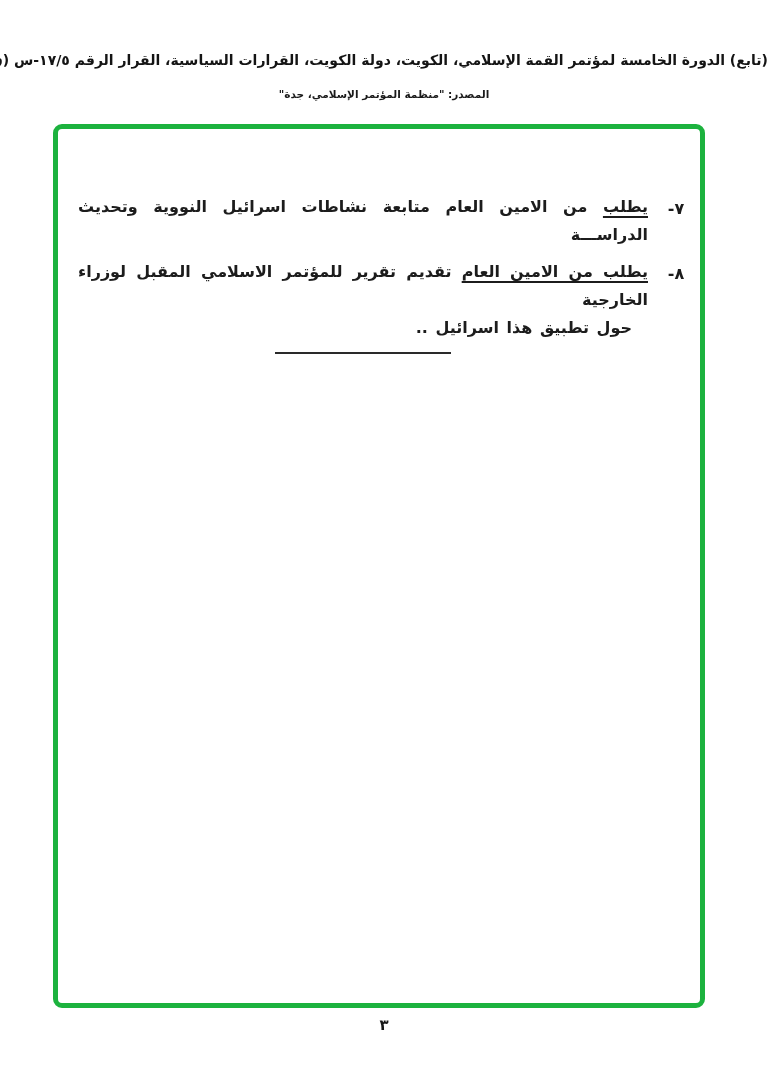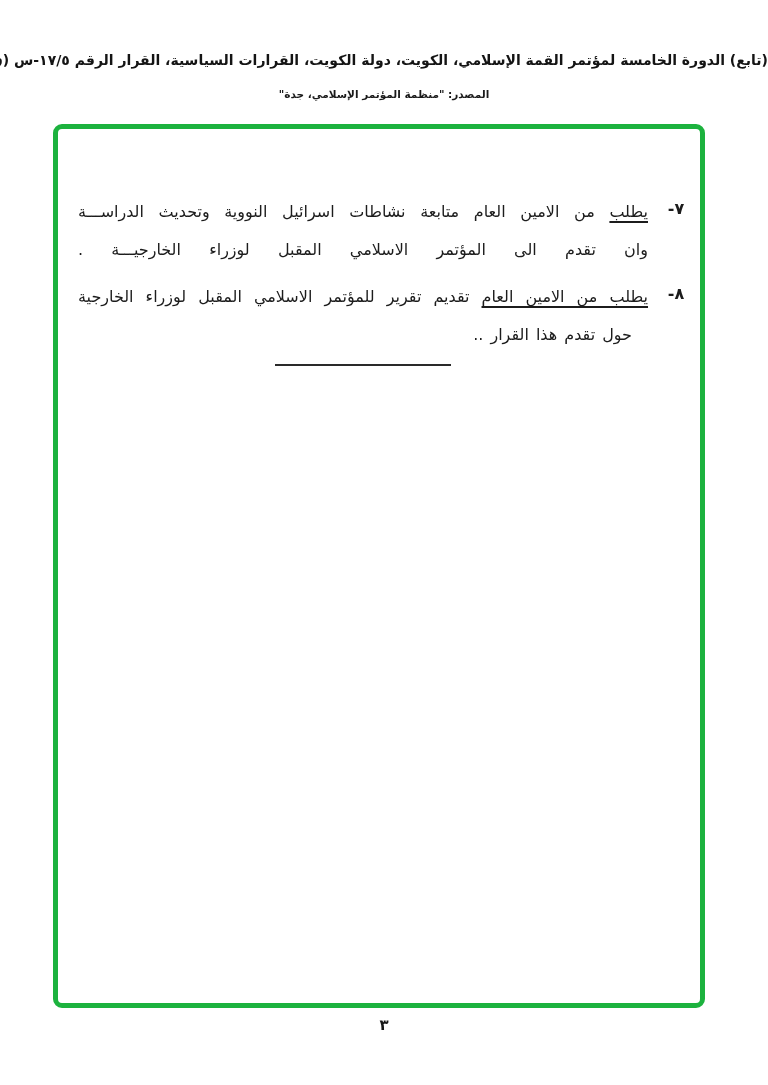--- a/index.html
+++ b/index.html
@@ -70,22 +70,22 @@
     line-height: 31px;
     text-align: center;
     letter-spacing: 1px;
   }
   .para-text {
     flex: 1 1 auto;
     min-width: 0;
   }
   .line {
     font-size: 16px;
-    font-weight: 400;
-    line-height: 38px;
+    font-weight: 700;
+    line-height: 28px;
     text-align: justify;
     text-align-last: justify;
     word-spacing: 2px;
   }
   .line.short {
     text-align: right;
     text-align-last: right;
     padding-left: 0;
     padding-right: 16px;
   }
@@ -118,29 +118,28 @@
 
 <div class="header-source">المصدر:  "منظمة المؤتمر الإسلامي، جدة"</div>
 
 <div class="doc-frame" style="border-color: rgb(28, 178, 62);">
   <div class="doc-content">
 
     <div class="para">
       <div class="marker">٧-</div>
       <div class="para-text">
         <div class="line"><span class="u">يطلب</span><span> من الامين العام متابعة نشاطات اسرائيل النووية وتحديث الدراســـة</span></div>
-        <div class="line">وان تقدم الى المؤتمر الاسلامي المقبل لوزراء الخارجيـــة .</div>
       </div>
     </div>
 
     <div class="para">
       <div class="marker">٨-</div>
       <div class="para-text">
         <div class="line"><span class="u">يطلب من الامين العام</span><span> تقديم تقرير للمؤتمر الاسلامي المقبل لوزراء الخارجية</span></div>
-        <div class="line short">حول تقدم هذا القرار ..</div>
+        <div class="line short">حول تطبيق هذا اسرائيل ..</div>
         <div class="separator-rule"></div>
       </div>
     </div>
 
   </div>
 </div>
 
 <div class="page-number">٣</div>
 
 </body></html>

